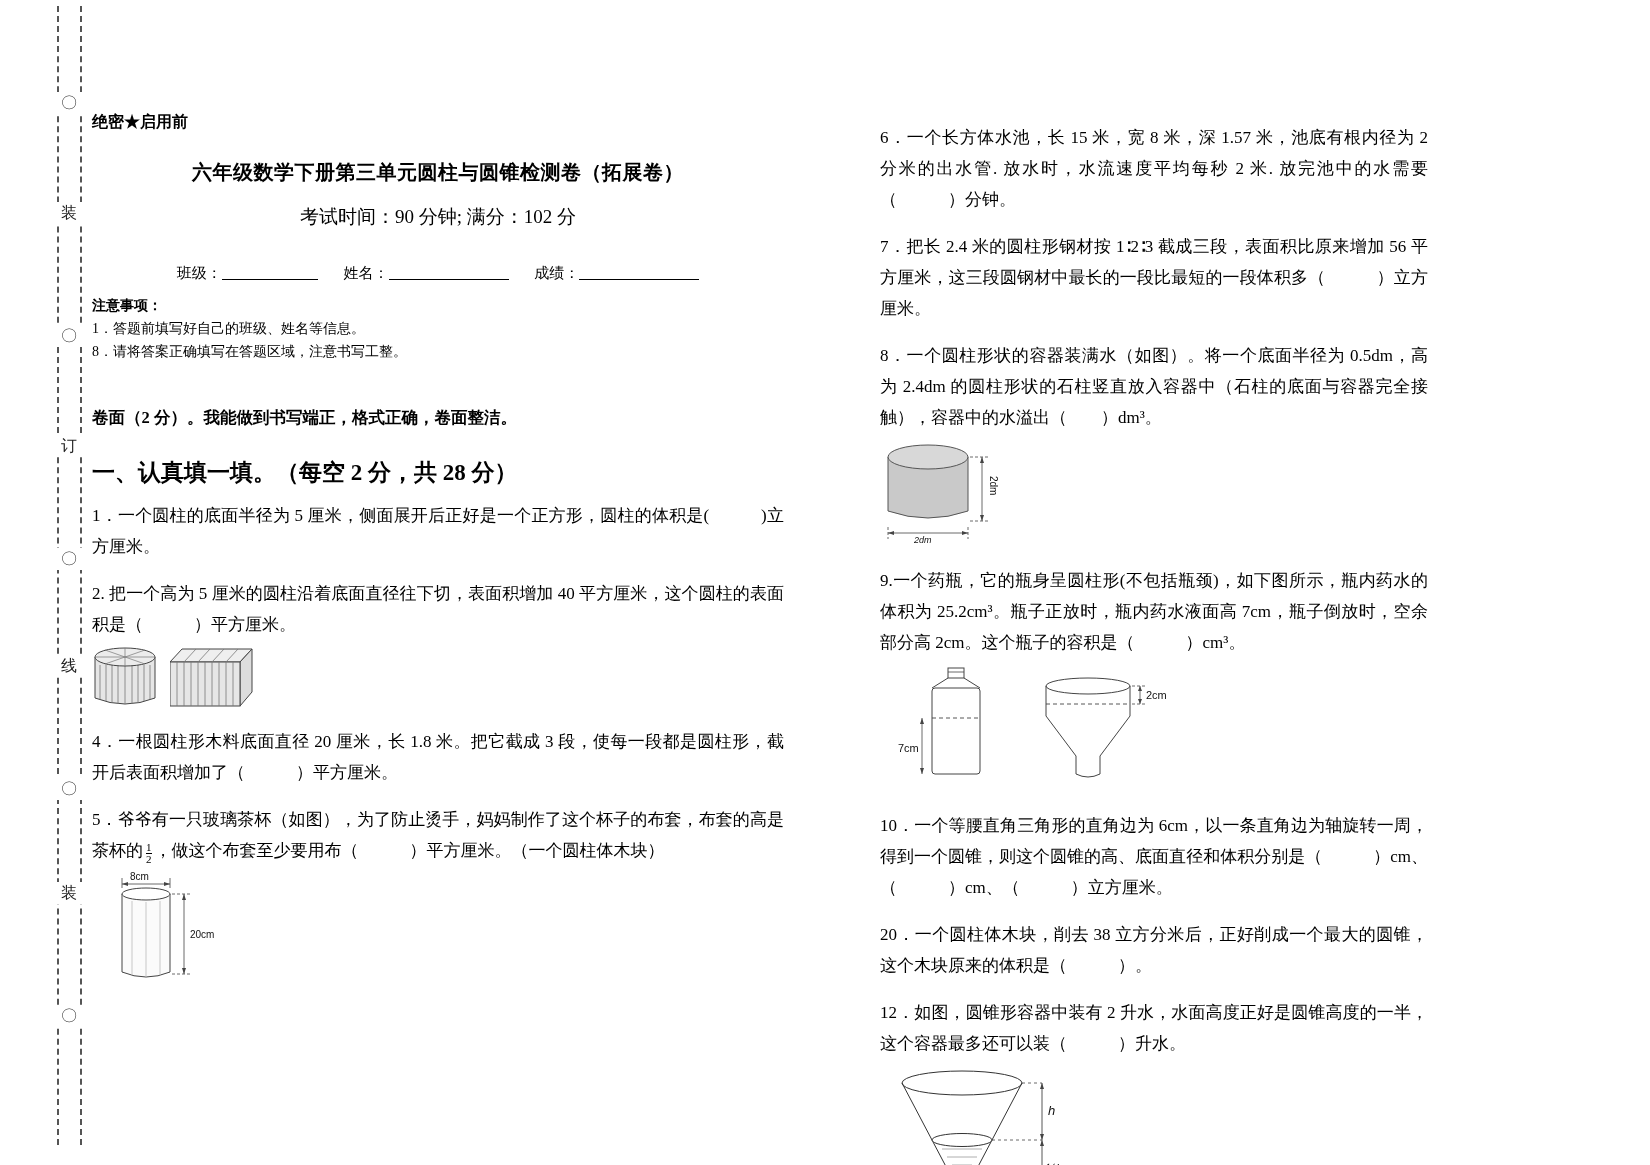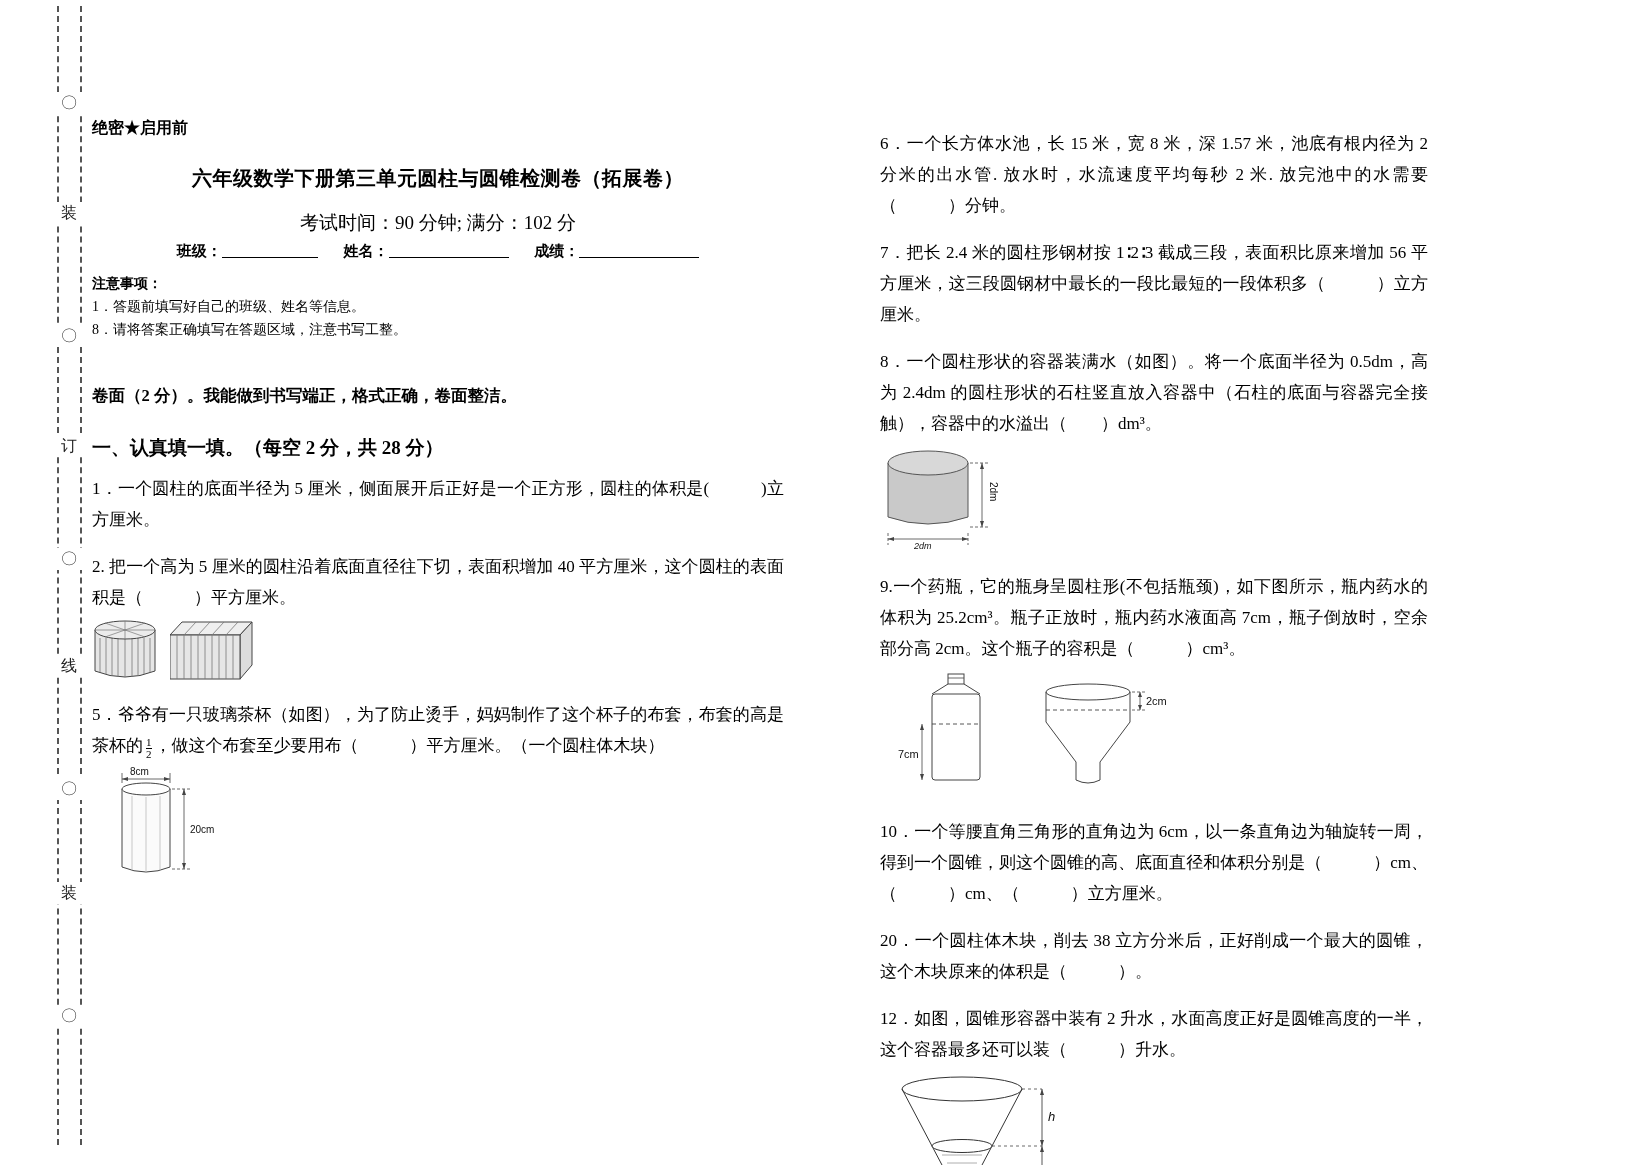--- a/index.html
+++ b/index.html
@@ -10,35 +10,35 @@
   }
   
   .bind-line { position:absolute; top:6px; bottom:20px; width:0; border-left:2px dashed #555; }
   .bl1 { left:57px; }
   .bl2 { left:80px; }
   .bind-sym {
     position:absolute; left:54px; width:30px; text-align:center;
     font-size:16px; line-height:22px; background:#fff; color:#222;
   }
   
-  .col { position:absolute; top:6px; }
+  .col { position:absolute; top:0; }
   .col-left  { left:92px;  width:692px; }
   .col-right { left:880px; width:548px; }
   .secret { margin-top:112px; font-weight:bold; font-size:16px; }
   .title  { margin-top:26px; text-align:center; font-size:20px; font-weight:bold; letter-spacing:0.5px; }
   .meta   { margin-top:18px; text-align:center; font-size:19px; }
-  .fields { margin-top:6px; text-align:center; font-size:15px; font-weight:bold; }
+  .fields { margin-top:34px; text-align:center; font-size:15px; font-weight:normal; }
   .fields .gap { display:inline-block; width:22px; }
   .blank  { display:inline-block; border-bottom:1.5px solid #000; height:15px; vertical-align:-2px; }
   .w96  { width:96px; } .w120 { width:120px; }
   .notice { margin-top:12px; font-size:14px; }
   .notice-title { font-weight:bold; line-height:22px; }
   .notice p { line-height:23px; }
   .paper-note { margin-top:44px; font-size:16.5px; font-weight:bold; }
-  .sec-title  { margin-top:28px; font-size:19px; font-weight:bold; }
+  .sec-title  { margin-top:28px; font-size:23px; font-weight:bold; }
   .q { margin-top:16px; font-size:17px; line-height:31px; text-align:justify; }
   .q:first-of-type { margin-top:12px; }
   .frac { display:inline-block; vertical-align:-7px; text-align:center; font-size:11px; line-height:11px; margin:0 3px; }
   .frac .den { display:block; border-top:1px solid #000; }
   .fig { margin-top:6px; }
   .fig-row { display:flex; gap:12px; align-items:flex-end; }
   .fig-q9 { margin-left:18px; }
   svg text { font-family:"Liberation Sans","DejaVu Sans",sans-serif; fill:#111; }
 </style>
 </head>
@@ -126,20 +126,21 @@
             <line x1="56" y1="16" x2="56" y2="60"></line>
           <line x1="63" y1="16" x2="63" y2="60"></line>
           <line x1="14" y1="16" x2="26" y2="3"></line>
             <line x1="28" y1="16" x2="40" y2="3"></line>
           <line x1="42" y1="16" x2="54" y2="3"></line>
             <line x1="56" y1="16" x2="68" y2="3"></line>
         </g>
       </svg>
     </div>
 
+    <p class="q">4．一根圆柱形木料底面直径 20 厘米，长 1.8 米。把它截成 3 段，使每一段都是圆柱形，截开后表面积增加了（　　　）平方厘米。</p>
 
     <p class="q">
       <span>5．爷爷有一只玻璃茶杯（如图），为了防止烫手，妈妈制作了这个杯子的布套，布套的高是茶杯的</span><span class="frac"><span class="num">1</span><span class="den">2</span></span><span>，做这个布套至少要用布（　　　）平方厘米。（一个圆柱体木块）</span>
     </p>
 
     <div class="fig">
       <svg width="150" height="118" viewBox="0 0 150 118">
         <line x1="30" y1="6" x2="30" y2="16" stroke="#444" stroke-width="0.8"></line>
         <line x1="78" y1="6" x2="78" y2="16" stroke="#444" stroke-width="0.8"></line>
         <line x1="30" y1="12" x2="78" y2="12" stroke="#444" stroke-width="0.8"></line>

